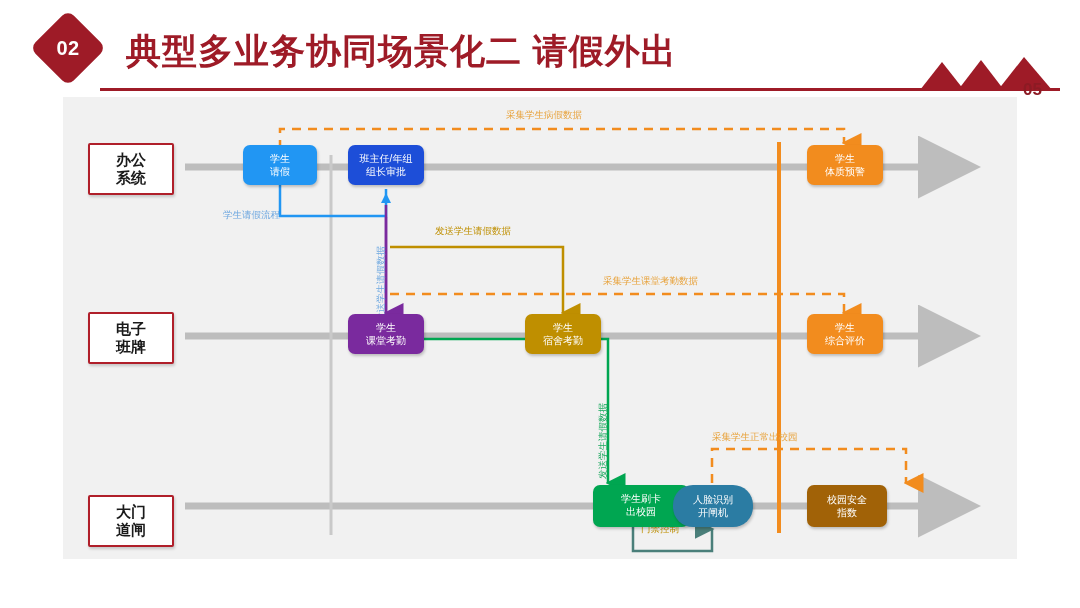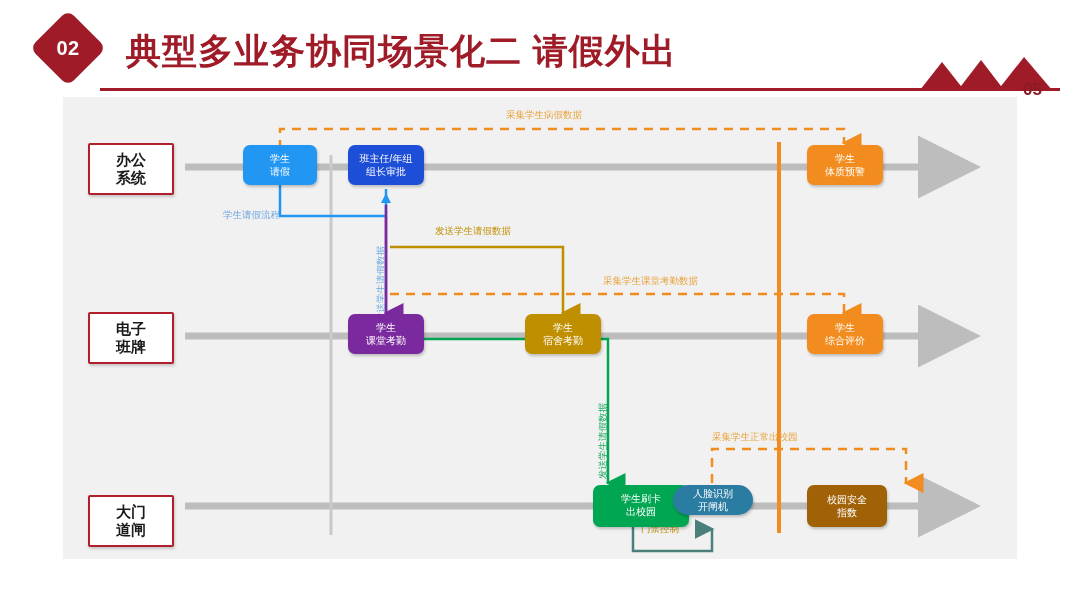--- a/index.html
+++ b/index.html
@@ -185,21 +185,21 @@
   </div>
   <div class="node" style="left:744px;top:217px;width:76px;height:40px;background:#f28c1e;">
     <span>学生</span>
     <span>综合评价</span>
   </div>
 
   <div class="node" style="left:530px;top:388px;width:96px;height:42px;background:#00a651;font-family:Liberation Mono, monospace;">
     <span>学生刷卡</span>
     <span>出校园</span>
   </div>
-  <div class="node" style="left:610px;top:388px;width:80px;height:30px;background:#2b7ca3;border-radius:20px;">
+  <div class="node" style="left:610px;top:388px;width:80px;height:42px;background:#2b7ca3;border-radius:20px;">
     <span>人脸识别</span>
     <span>开闸机</span>
   </div>
   <div class="node" style="left:744px;top:388px;width:80px;height:42px;background:#a16207;">
     <span>校园安全</span>
     <span>指数</span>
   </div>
 
   <div class="anno" style="left:443px;top:12px;color:#e8a33d;">采集学生病假数据</div>
 

